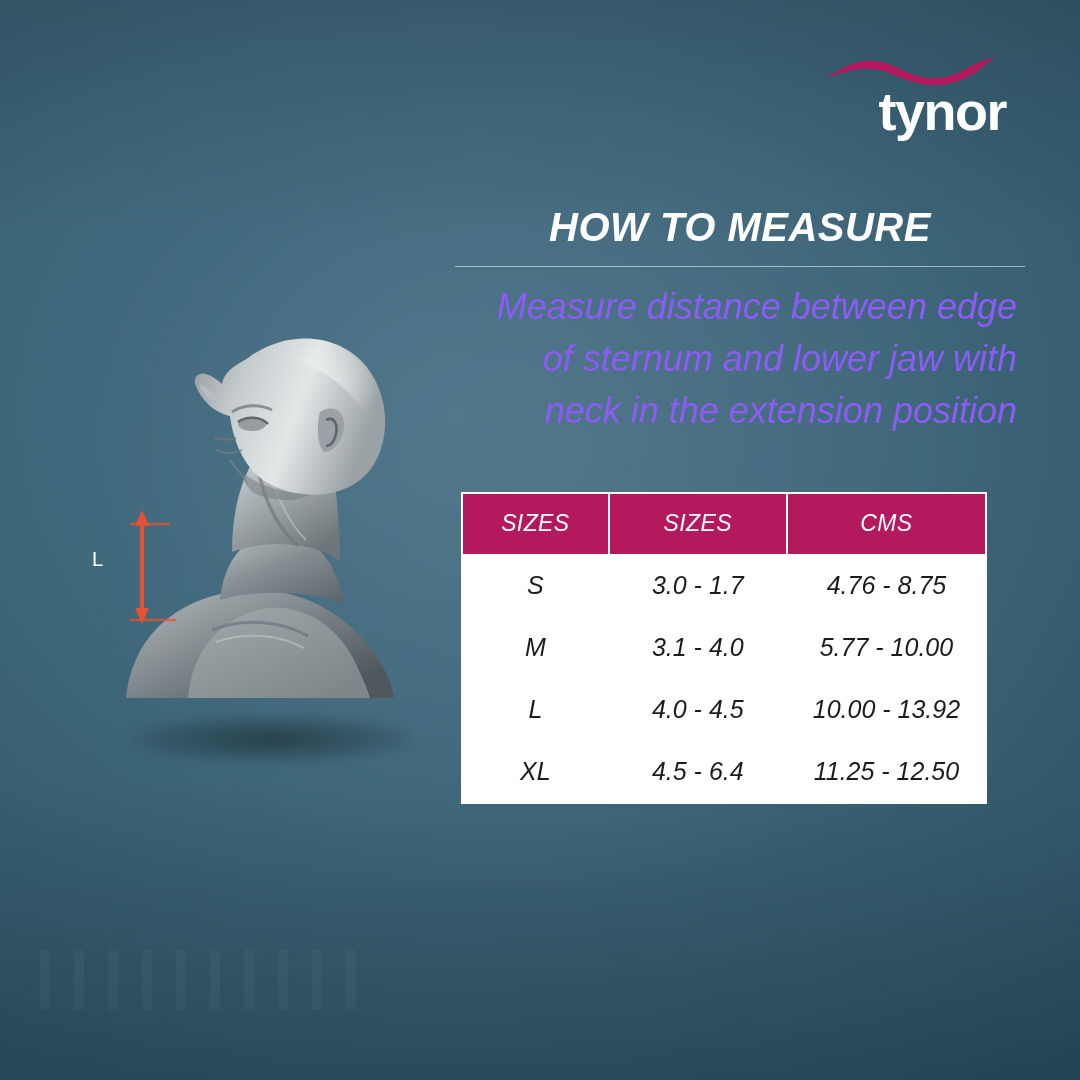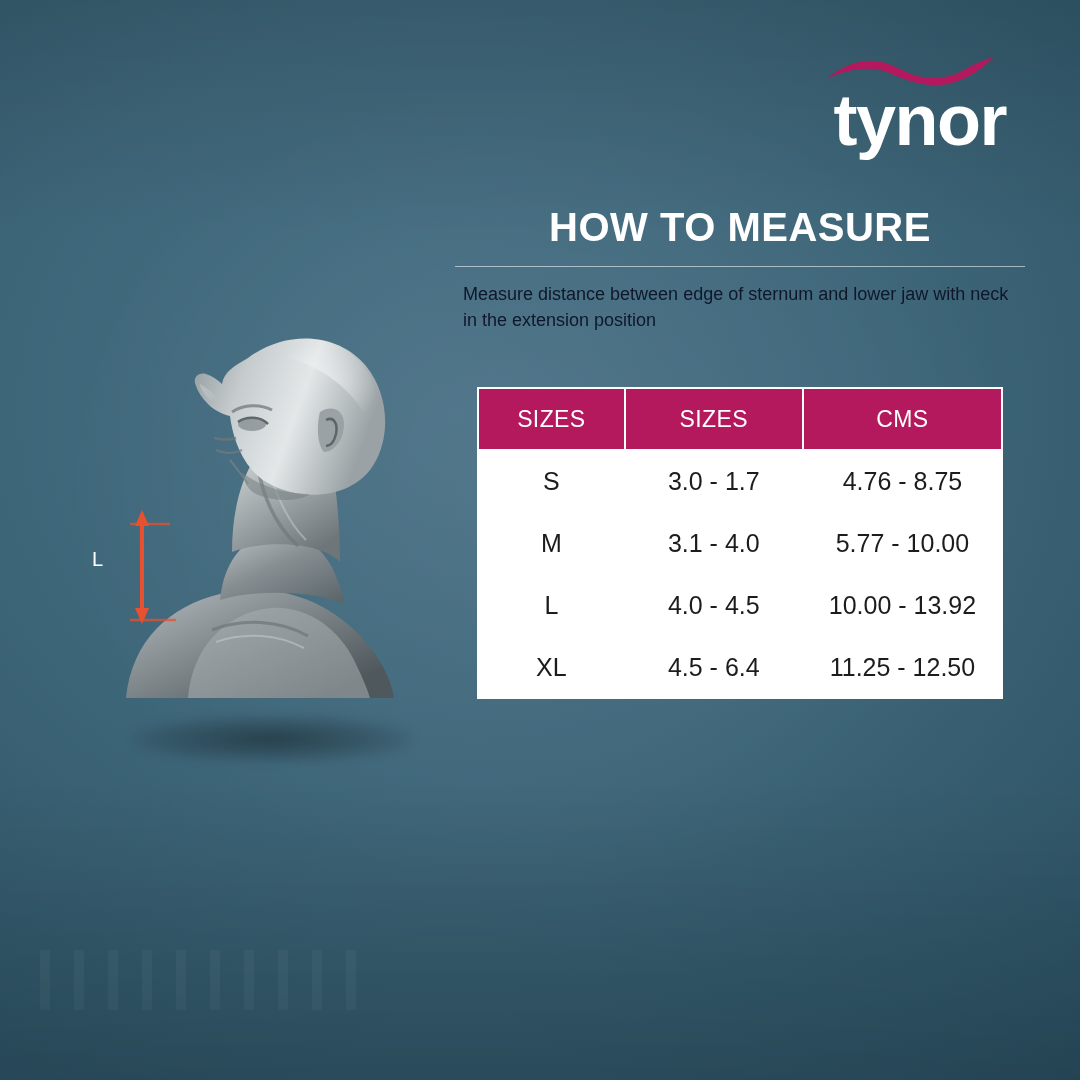--- a/index.html
+++ b/index.html
@@ -37,62 +37,63 @@
     top: 8px;
     width: 172px;
     height: 34px;
   }
   .logo-word {
     position: absolute;
     left: 0;
     top: 38px;
     width: 190px;
     text-align: right;
-    font-size: 72px;
+    font-size: 54px;
     font-weight: bold;
     letter-spacing: -1.5px;
     color: #ffffff;
     line-height: 1;
   }
 
   
   .content {
     position: absolute;
     left: 455px;
     top: 205px;
     width: 570px;
+    font-style: italic;
   }
   .headline {
     font-size: 40px;
     font-weight: bold;
     letter-spacing: 0.5px;
     text-align: center;
     color: #ffffff;
     padding-bottom: 16px;
   }
   .rule {
     height: 1px;
     background: rgba(255,255,255,0.55);
     width: 100%;
     margin: 0 auto 14px auto;
   }
   .subhead {
-    font-size: 18px;
+    font-size: 36px;
     line-height: 1.45;
-    text-align: left;
-    color: #0f172a;
+    text-align: right;
+    color: #8b5cf6;
     font-weight: normal;
     padding: 0 8px;
   }
 
   
   .table-wrap {
     margin-top: 54px;
     width: 526px;
-    margin-left: 22px;
+    margin-left: 6px;
   }
   table {
     border-collapse: collapse;
     width: 100%;
     table-layout: fixed;
   }
   th, td {
     border: 2px solid #ffffff;
     text-align: center;
     font-weight: normal;

